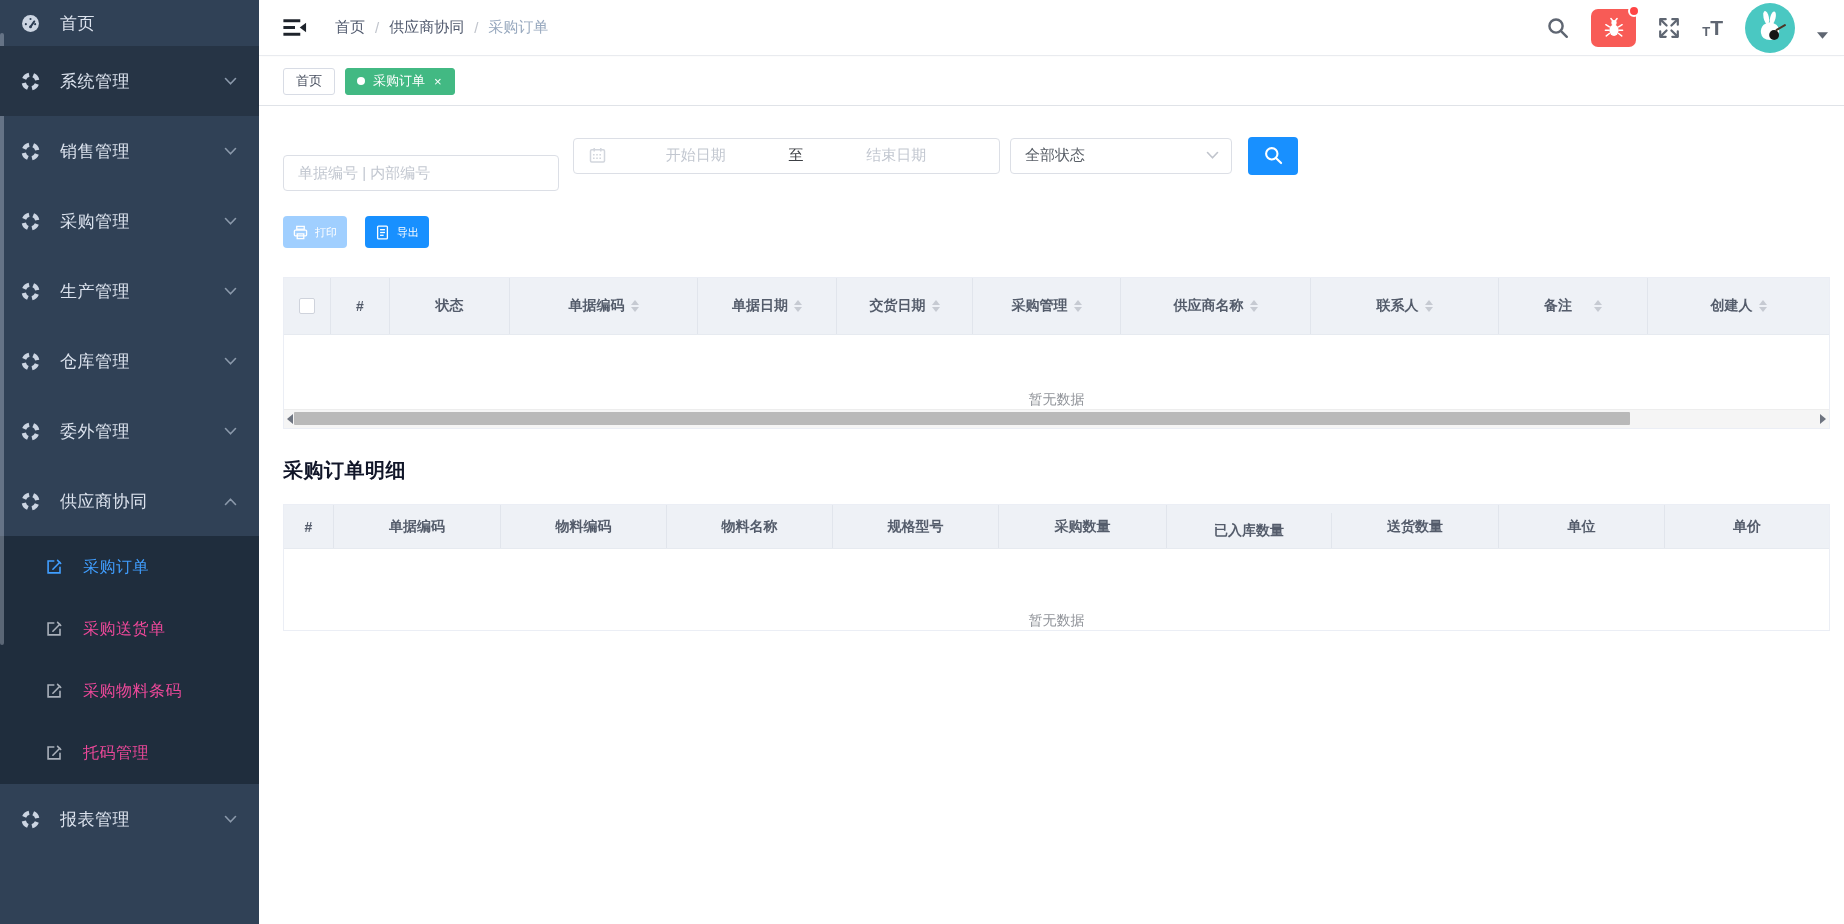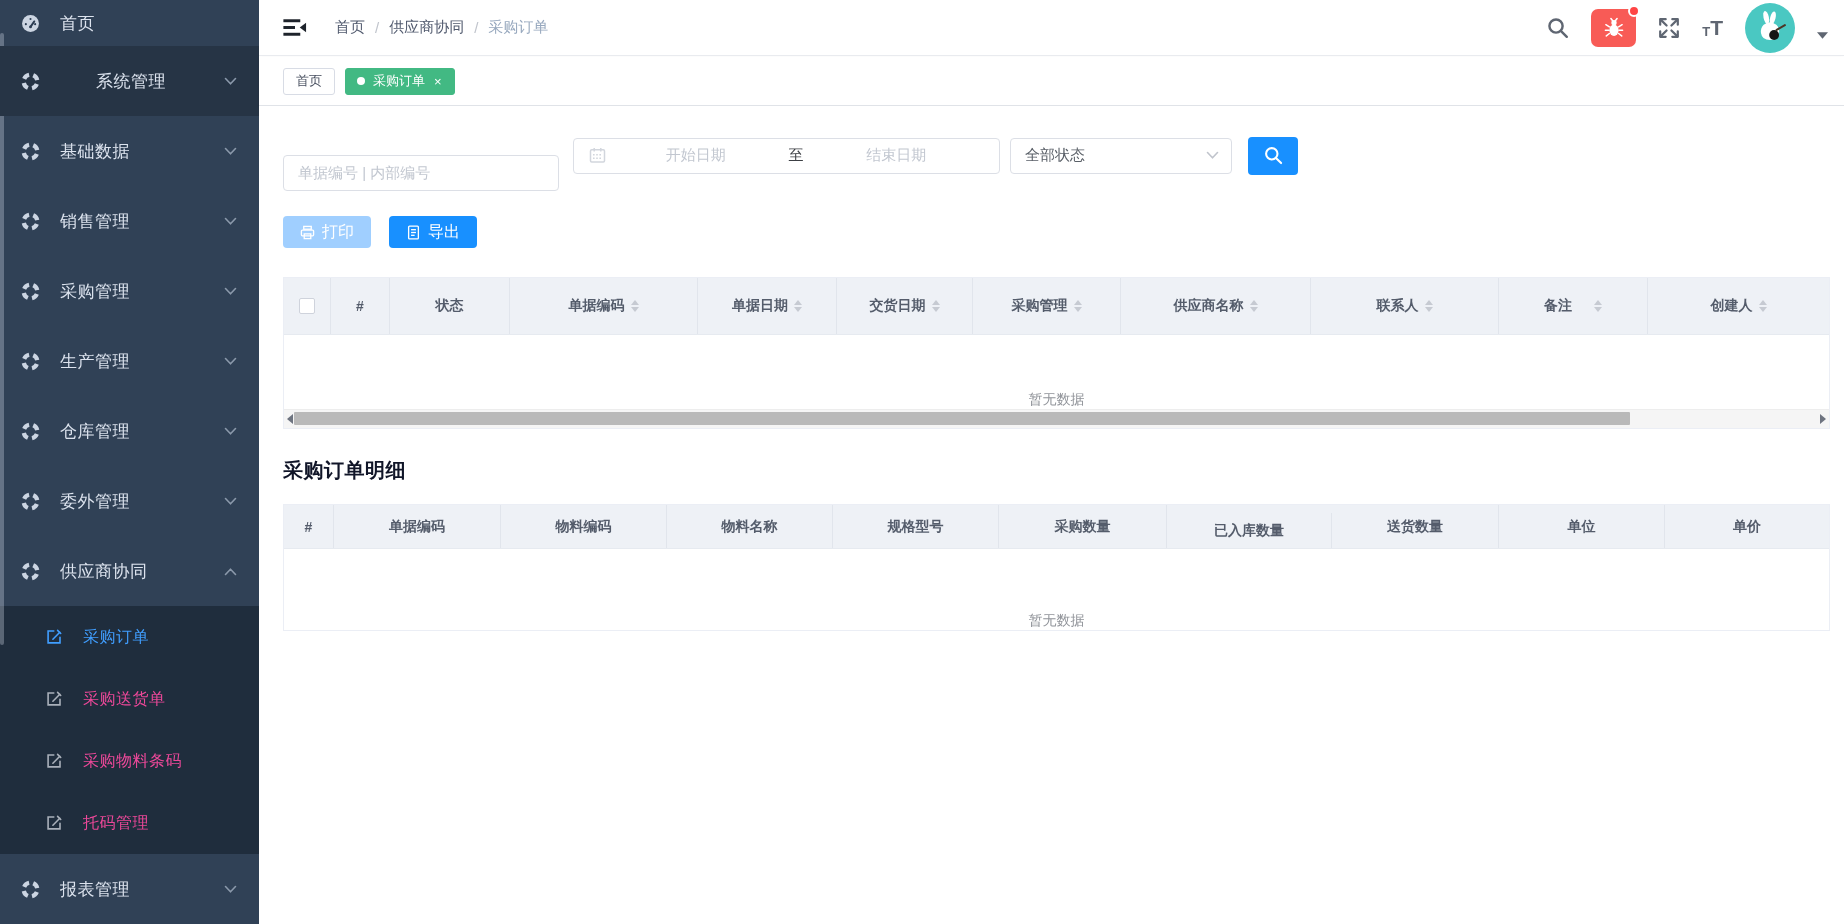--- a/index.html
+++ b/index.html
@@ -4,21 +4,21 @@
 <style>
   * { margin:0; padding:0; box-sizing:border-box; }
   html,body { width:1844px; height:924px; overflow:hidden; }
   body { position:relative; background:#fff; font-family:"Liberation Sans","DejaVu Sans",sans-serif; }
 
   
   .sidebar { position:absolute; left:0; top:0; width:259px; height:924px; background:#304156; overflow:hidden; }
   .side-thumb { position:absolute; left:0; top:33px; width:4px; height:612px; background:rgba(200,210,224,.35); border-radius:2px; }
   .menu-item { position:relative; display:flex; align-items:center; height:70px; padding-left:21px; color:#dce3ee; cursor:pointer; }
   .menu-item.first { height:46px; }
-  .menu-item.hovered { background:#263445;gap:36px; }
+  .menu-item.hovered { background:#263445; }
   .menu-item .mi-icon { width:19px; height:19px; color:#ccd5e2; flex:none; }
   .menu-item .label { margin-left:20px; font-size:17px; letter-spacing:.5px; }
   .menu-item .chev { position:absolute; right:22px; width:13px; height:9px; color:#8b99ab; }
   .chev.up { transform:rotate(180deg); }
   .submenu { background:#1f2d3d; }
   .submenu-item { display:flex; align-items:center; height:62px; padding-left:45px; color:#ec4899; cursor:pointer; }
   .submenu-item .mi-icon { width:18px; height:18px; color:#a9b0ba; flex:none; }
   .submenu-item .label { margin-left:20px; font-size:16px; letter-spacing:.5px; }
   .submenu-item.active { color:#409eff; }
   .submenu-item.active .mi-icon { color:#409eff; }
@@ -60,21 +60,21 @@
   .daterange .cal { width:19px; height:19px; color:#d2d6dd; flex:none; }
   .daterange .dph { flex:1; text-align:center; }
   .daterange .dsep { color:#3c3f44; padding:0 4px; }
   .select { width:222px; margin-left:10px; padding:0 12px 0 14px; cursor:pointer; }
   .select .val { flex:1; color:#5a6068; }
   .select .chev { width:13px; height:9px; color:#c0c4cc; }
   .search-btn { width:50px; height:38px; margin-left:16px; background:#1890ff; border:none; border-radius:4px; display:flex; align-items:center; justify-content:center; cursor:pointer; }
   .search-btn svg { width:19px; height:19px; color:#fff; }
 
   .toolbar { margin-top:25px; display:flex; gap:18px; }
-  .btn { height:32px; border:none; border-radius:4px; color:#fff; font-size:16px; display:inline-flex; align-items:center; gap:7px; padding:0 17px; cursor:pointer; font-family:inherit; }
+  .btn { height:32px; border:none; border-radius:4px; color:#fff; font-size:11px; display:inline-flex; align-items:center; gap:7px; padding:0 10px; cursor:pointer; font-family:inherit; }
   .btn svg { width:15px; height:15px; }
   .btn.print { background:#a0cfff; cursor:not-allowed; }
   .btn.export { background:#1890ff; }
 
   
   .tbl { border:1px solid #ebeef5; }
   .t-header { display:flex; background:#eef1f6; }
   .th { display:flex; align-items:center; justify-content:center; font-size:14px; font-weight:700; color:#545c6b; border-right:1px solid #e1e5ec; }
   .th:last-child { border-right:none; }
   .t-body { display:flex; align-items:flex-end; justify-content:center; color:#909399; font-size:14px; background:#fff; }
@@ -211,29 +211,20 @@
   <div class="menu-item hovered">
     <svg class="mi-icon">
         <use href="#sym-circle"></use>
       </svg>
     <span class="label">系统管理</span>
     <svg class="chev">
         <use href="#sym-chev"></use>
       </svg>
   </div>
 
-  <div class="menu-item">
-    <svg class="mi-icon">
-        <use href="#sym-circle"></use>
-      </svg>
-    <span class="label">基础数据</span>
-    <svg class="chev">
-        <use href="#sym-chev"></use>
-      </svg>
-  </div>
 
   <div class="menu-item">
     <svg class="mi-icon">
         <use href="#sym-circle"></use>
       </svg>
     <span class="label">销售管理</span>
     <svg class="chev">
         <use href="#sym-chev"></use>
       </svg>
   </div>

